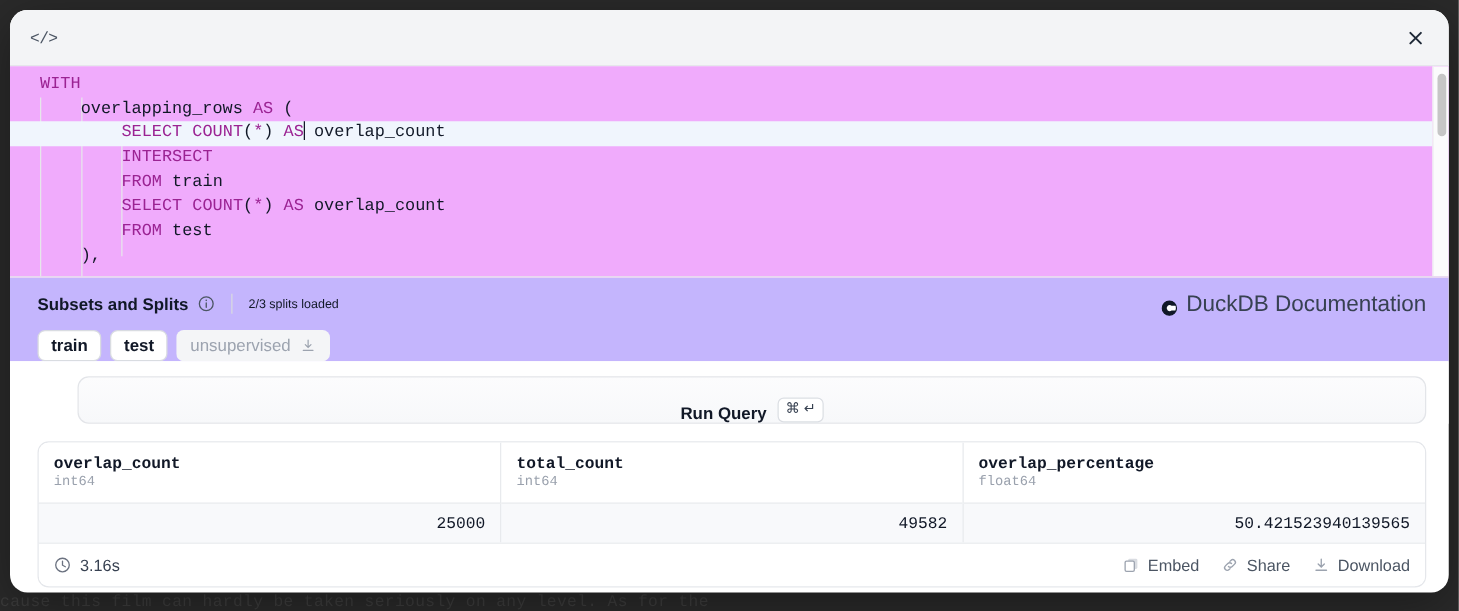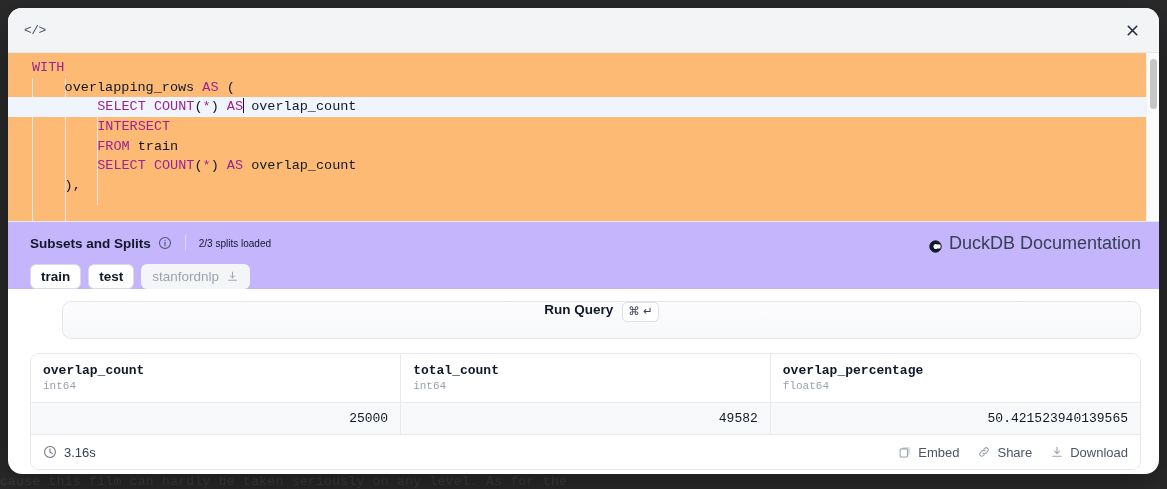--- a/index.html
+++ b/index.html
@@ -81,21 +81,21 @@
     color: #1f2937;
     cursor: pointer;
     border-radius: 5px;
   }
 
   
   .editor-wrap {
     flex: 0 0 169px;
     height: 169px;
     position: relative;
-    background: #fdba74;
+    background: #f0abfc;
     border-bottom: 1px solid #e5e7eb;
     overflow: hidden;
     display: flex;
   }
   .editor {
     flex: 1 1 auto;
     position: relative;
     padding-top: 5px;
     overflow: hidden;
   }
@@ -227,21 +227,21 @@
   .pill .dl-icon { color: #9ca3af; display: inline-flex; }
 
   
   .run-wrap { padding: 12px 18px 0 22px; background: #fff; }
   .run-btn {
     height: 38px;
     border: 1px solid #e3e5e9;
     border-radius: 9px;
     background: linear-gradient(#fcfcfd, #f7f8fa);
     display: flex;
-    align-items: flex-start;
+    align-items: flex-end;
     justify-content: center;
     gap: 9px;
     cursor: pointer;
     margin-left: 32px;
   }
   .run-label {
     font-size: 13.5px;
     font-weight: bold;
     color: #111827;
   }
@@ -347,20 +347,21 @@
         <div class="guide" style="left:56.6px;top:19.7px; height:148px;"></div>
         <div class="guide" style="left:89.2px;top:39.4px; height:108px;"></div>
       </div>
       <div id="code-lines">
           <div class="code-line"><span style="display: inline-block; width: 0px;"></span><span class="kw">WITH</span></div>
           <div class="code-line"><span style="display: inline-block; width: 32.6px;"></span><span>overlapping_rows </span><span class="kw">AS</span><span> (</span></div>
           <div class="code-line active"><span style="display: inline-block; width: 65.2px;"></span><span class="kw">SELECT COUNT</span><span>(</span><span class="op">*</span><span>) </span><span class="kw">AS</span><span class="caret"></span><span> overlap_count</span></div>
           <div class="code-line"><span style="display: inline-block; width: 65.2px;"></span><span class="kw">INTERSECT</span></div>
           <div class="code-line"><span style="display: inline-block; width: 65.2px;"></span><span class="kw">FROM</span><span> train</span></div>
           <div class="code-line"><span style="display: inline-block; width: 65.2px;"></span><span class="kw">SELECT COUNT</span><span>(</span><span class="op">*</span><span>) </span><span class="kw">AS</span><span> overlap_count</span></div>
+          <div class="code-line"><span style="display: inline-block; width: 65.2px;"></span><span class="kw">FROM</span><span> test</span></div>
           <div class="code-line"><span style="display: inline-block; width: 32.6px;"></span><span>),</span></div>
         </div>
     </div>
     <div class="editor-scrollbar">
       <div class="thumb"></div>
     </div>
   </div>
 
   <div class="splits">
     <div class="splits-row1">
@@ -387,21 +388,21 @@
     </div>
 
     <div class="pills" id="pills">
         <span class="pill">
           <span>train</span>
         </span>
         <span class="pill">
           <span>test</span>
         </span>
         <span class="pill muted">
-          <span>stanfordnlp</span>
+          <span>unsupervised</span>
           <span class="dl-icon">
             <svg width="13" height="13" viewBox="0 0 16 16" fill="none" stroke="currentColor" stroke-width="1.2" stroke-linecap="round">
               <path d="M8 2.6 V9.6 M5.2 7 L8 9.8 L10.8 7 M3.2 12.6 H12.8"></path>
             </svg>
           </span>
         </span>
       </div>
   </div>
 
   <div class="run-wrap">

